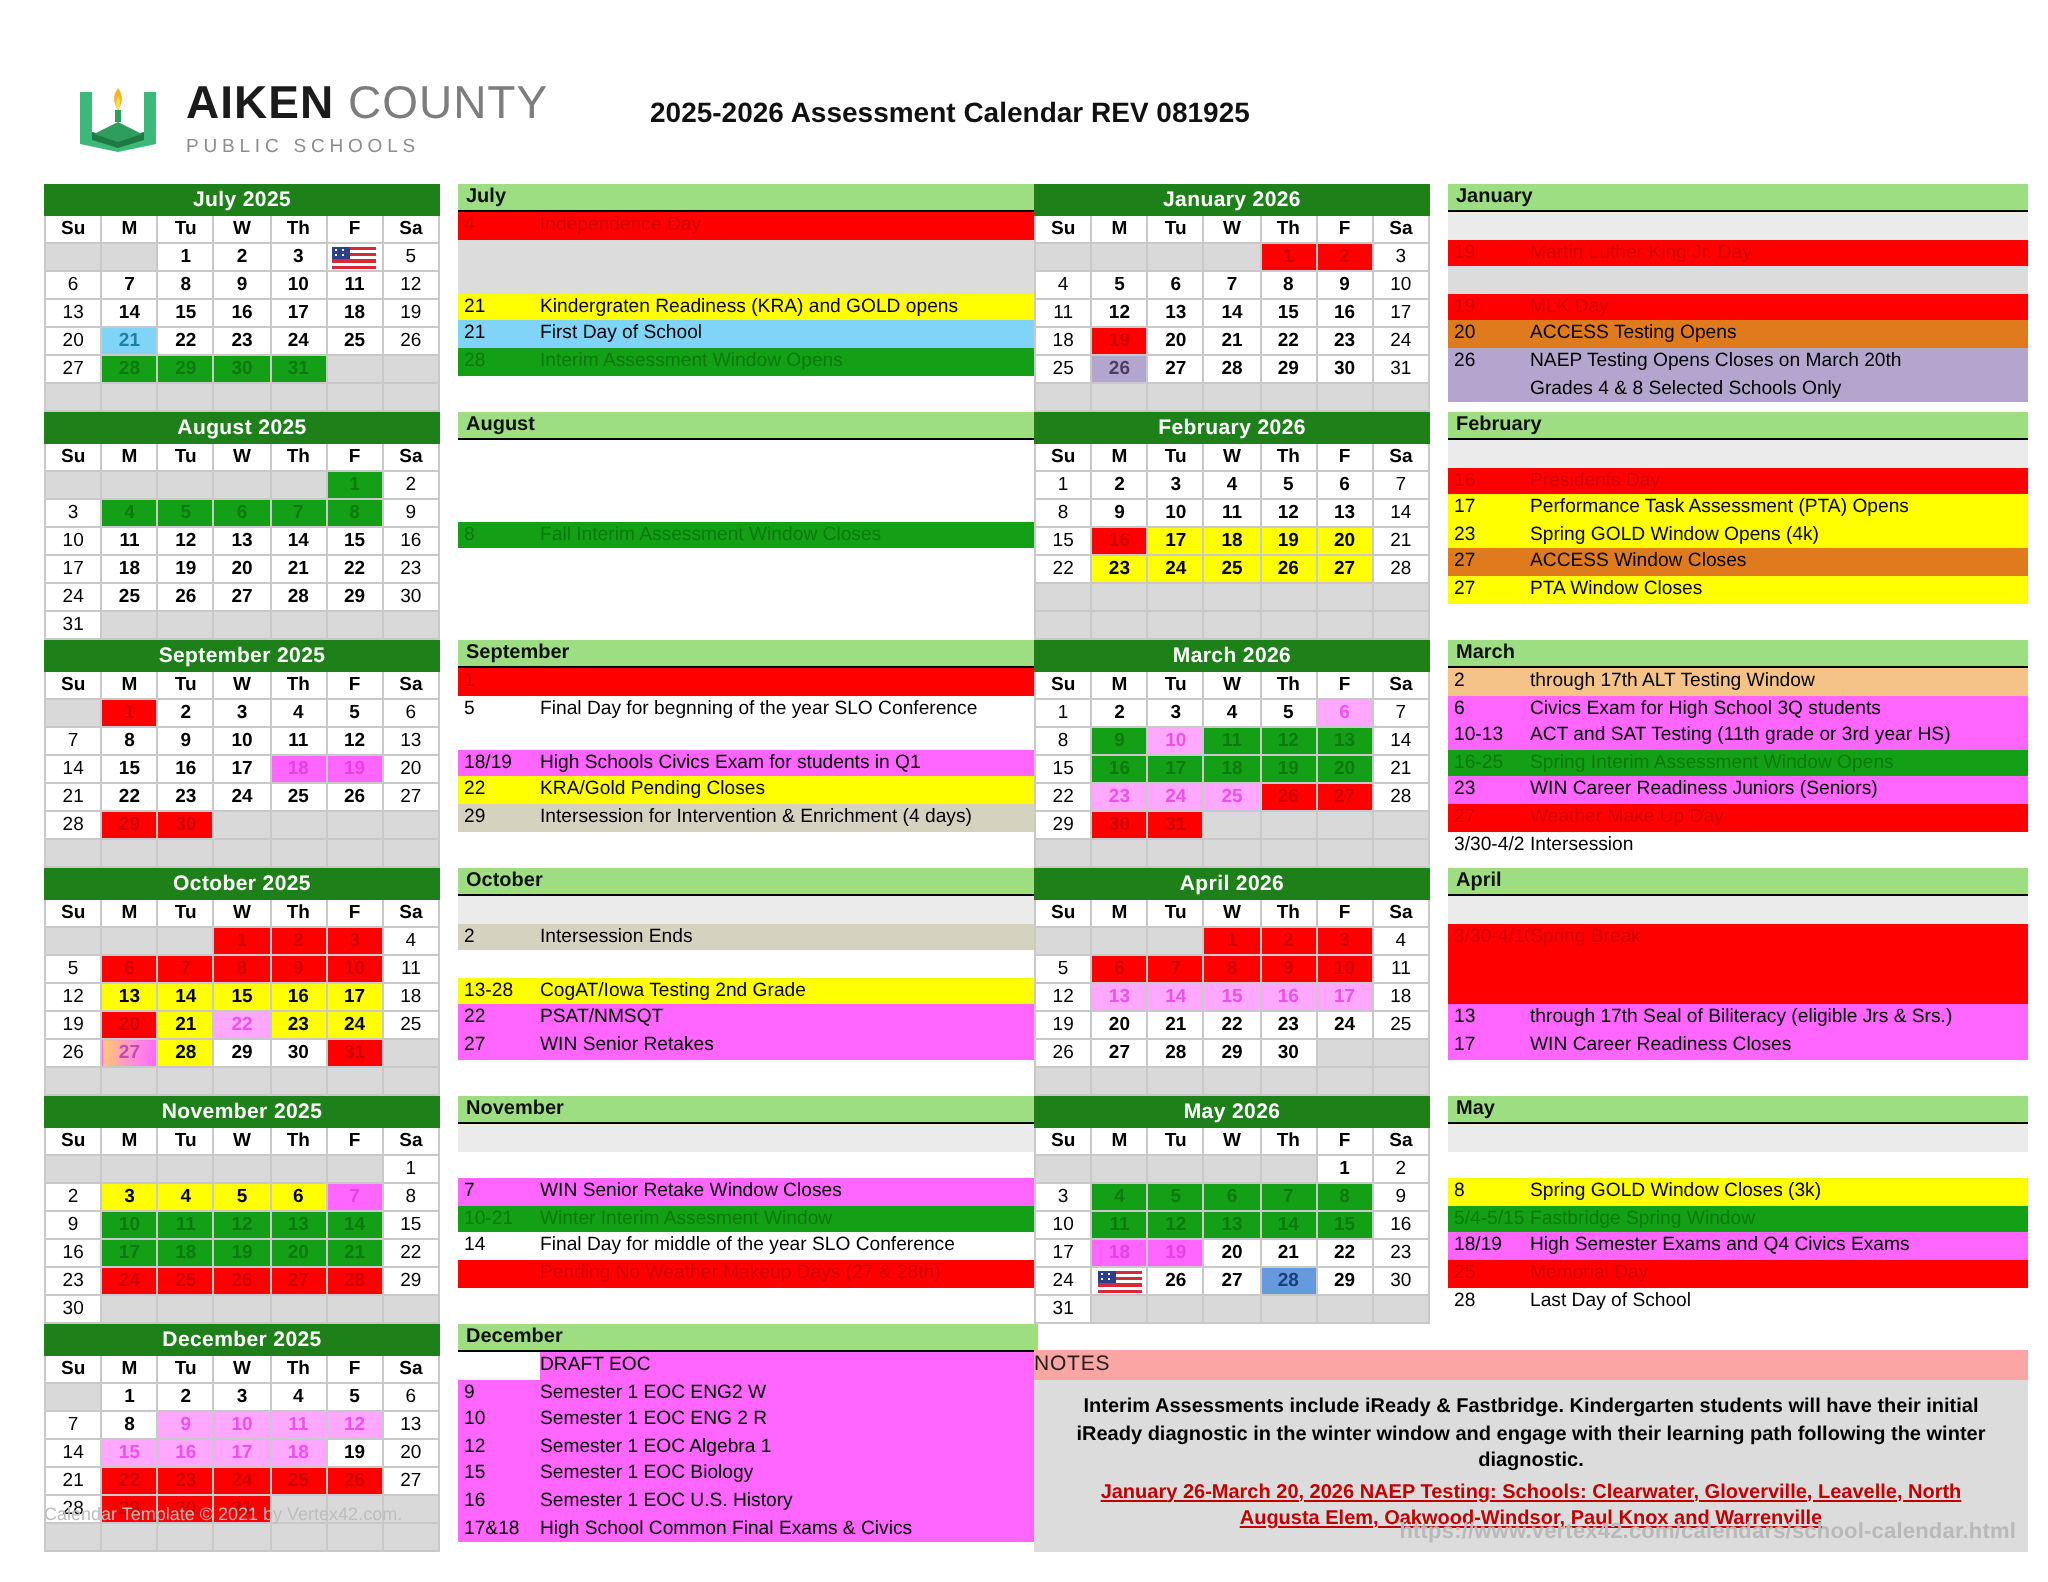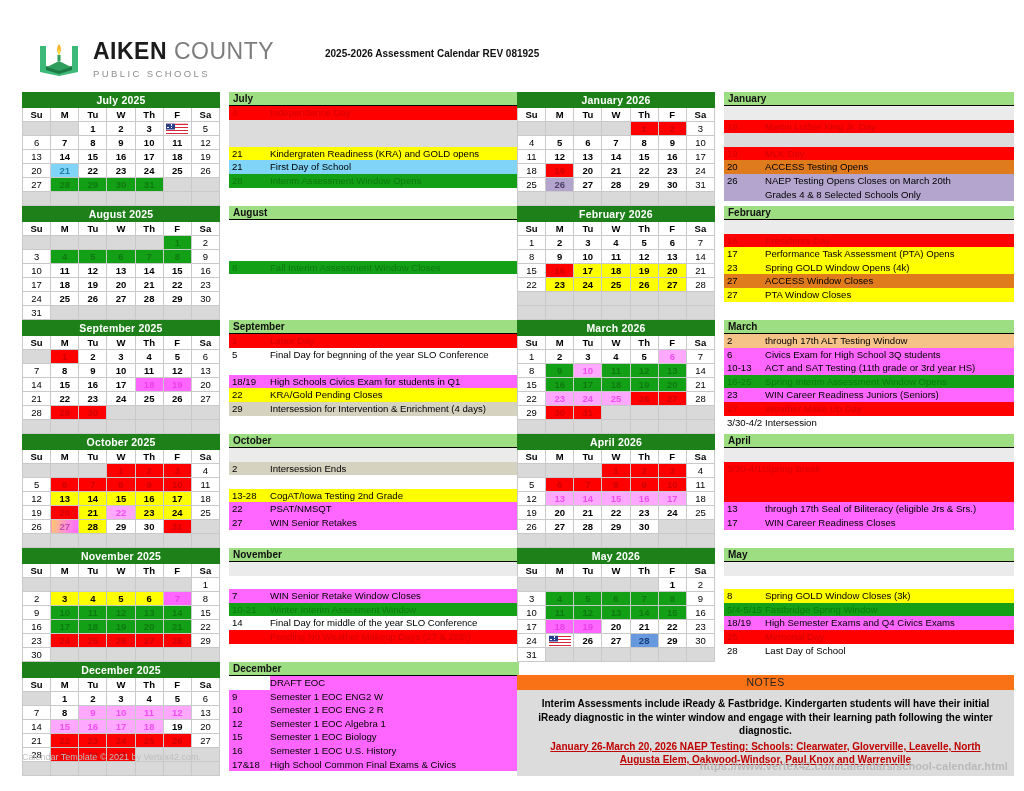--- a/index.html
+++ b/index.html
@@ -17,21 +17,21 @@
   
   #header { height:80px; position:relative; }
   #logo-wrap { position:absolute; left:36px; top:36px; display:flex; align-items:center; gap:11px; }
   #logo-mark { width:46px; height:46px; position:relative; }
   #brand-line1 { font-size:23px; letter-spacing:.5px; line-height:1; }
   #brand-line1 .b { font-weight:bold; color:#1b1b1b; }
   #brand-line1 .l { font-weight:400; color:#7d7d7d; }
   #brand-line2 { font-size:9.5px; letter-spacing:2.4px; color:#8d8d8d; margin-top:5px; }
   #doc-title {
     position:absolute; left:325px; top:48px;
-    font-size:10px; font-weight:bold; color:#111;
+    font-size:14px; font-weight:bold; color:#111;
   }
 
   
   #sheet { position:absolute; left:0; top:92px; width:958px; height:699px;border-radius:14px; }
   .halfcol { position:absolute; top:0; width:497px; }
   #left-half  { left:22px; }
   #right-half { left:517px; }
 
   .block { position:absolute; left:0; width:497px; }
   .mini  { position:absolute; left:0;   top:0; width:198px; }
@@ -99,21 +99,21 @@
   .r-orange  { background:#e07b1d; color:#000; }
   .r-orange2 { background:#f5c387; color:#000; }
   .r-tan     { background:#d6d2c0; color:#000; }
   .r-grey    { background:#dcdcdc; color:#000; }
   .r-grey2   { background:#ebebeb; color:#000; }
   .r-white   { background:#fff; color:#000; }
 
   
   #notes { position:absolute; left:517px; top:583px; width:497px; }
   #notes-head {
-    background:#f97316; text-align:center; font-size:10.5px; color:#222;
+    background:#fca5a5; text-align:left; font-size:10.5px; color:#222;
     height:15px; line-height:15px; letter-spacing:.4px;
   }
   #notes-body {
     background:#dcdcdc; padding:7px 18px 9px; text-align:center;
     font-size:10px; font-weight:bold; line-height:13.5px; position:relative;
   }
   #notes-p2 { color:#c00000; margin-top:2px;text-decoration:underline; }
   #vertex-url {
     position:absolute; right:6px; bottom:2px;
     font-size:11px; color:#b9b9b9; font-weight:bold; letter-spacing:.1px;text-align:right;
@@ -433,21 +433,20 @@
                 <td class="d pad">&nbsp;</td>
               </tr>
             </tbody>
           </table>
         </div>
         <div class="evt">
           <div>
             <div class="evt-head">September</div>
             <div class="evt-row r-red">
               <span class="dt">1</span>
-              <span class="tx">Labor Day</span>
             </div>
             <div class="evt-row r-white">
               <span class="dt">5</span>
               <span class="tx">Final Day for begnning of the year SLO Conference</span>
             </div>
             <div class="evt-row r-white">
               <span class="dt"></span>
               <span class="tx"></span>
             </div>
             <div class="evt-row r-magenta">

